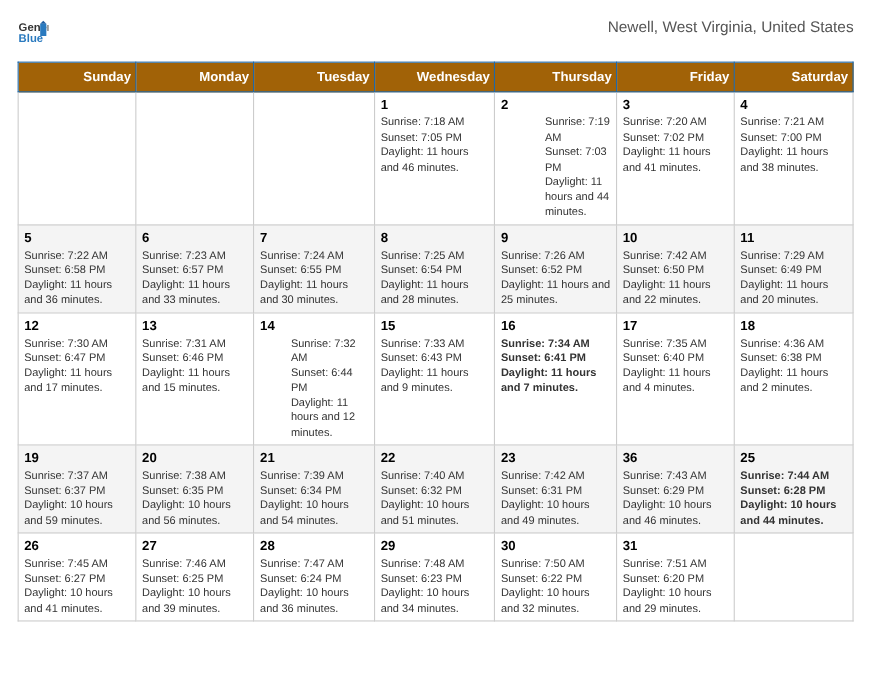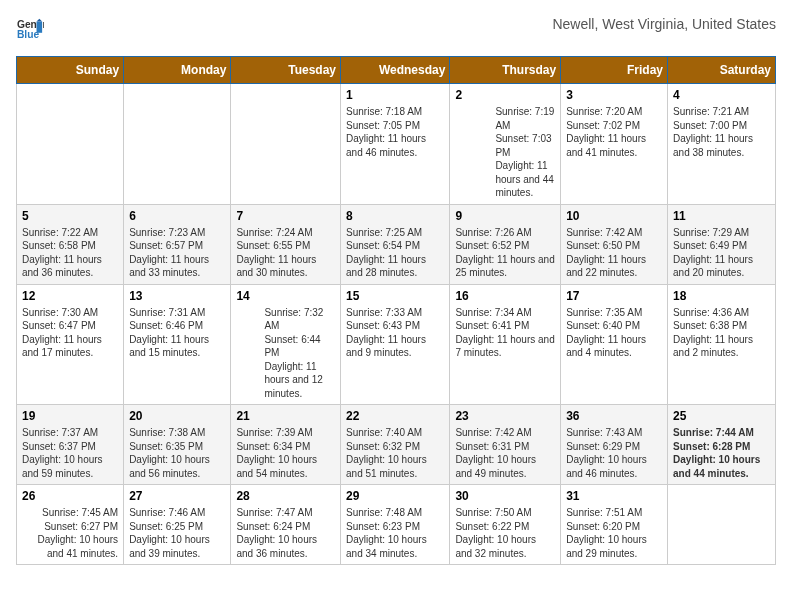--- a/index.html
+++ b/index.html
@@ -199,21 +199,21 @@
 Daylight: 11 hours and 12 minutes.</div>
         </td>
         <td>
           <span class="day-num">15</span>
           <div class="cell-data" style="white-space: pre-line;">Sunrise: 7:33 AM
 Sunset: 6:43 PM
 Daylight: 11 hours and 9 minutes.</div>
         </td>
         <td>
           <span class="day-num">16</span>
-          <div class="cell-data" style="white-space: pre-line;">Sunrise: 7:34 AM
+          <div class="cell-data" style="white-space: pre-line; font-weight: bold;">Sunrise: 7:34 AM
 Sunset: 6:41 PM
 Daylight: 11 hours and 7 minutes.</div>
         </td>
         <td>
           <span class="day-num">17</span>
           <div class="cell-data" style="white-space: pre-line;">Sunrise: 7:35 AM
 Sunset: 6:40 PM
 Daylight: 11 hours and 4 minutes.</div>
         </td>
         <td>
@@ -263,21 +263,21 @@
         <td>
           <span class="day-num">25</span>
           <div class="cell-data" style="white-space: pre-line; font-weight: bold;">Sunrise: 7:44 AM
 Sunset: 6:28 PM
 Daylight: 10 hours and 44 minutes.</div>
         </td>
       </tr>
       <tr>
         <td>
           <span class="day-num">26</span>
-          <div class="cell-data" style="white-space: pre-line; text-align: right;">Sunrise: 7:45 AM
+          <div class="cell-data" style="white-space: pre-line;">Sunrise: 7:45 AM
 Sunset: 6:27 PM
 Daylight: 10 hours and 41 minutes.</div>
         </td>
         <td>
           <span class="day-num">27</span>
           <div class="cell-data" style="white-space: pre-line;">Sunrise: 7:46 AM
 Sunset: 6:25 PM
 Daylight: 10 hours and 39 minutes.</div>
         </td>
         <td>

